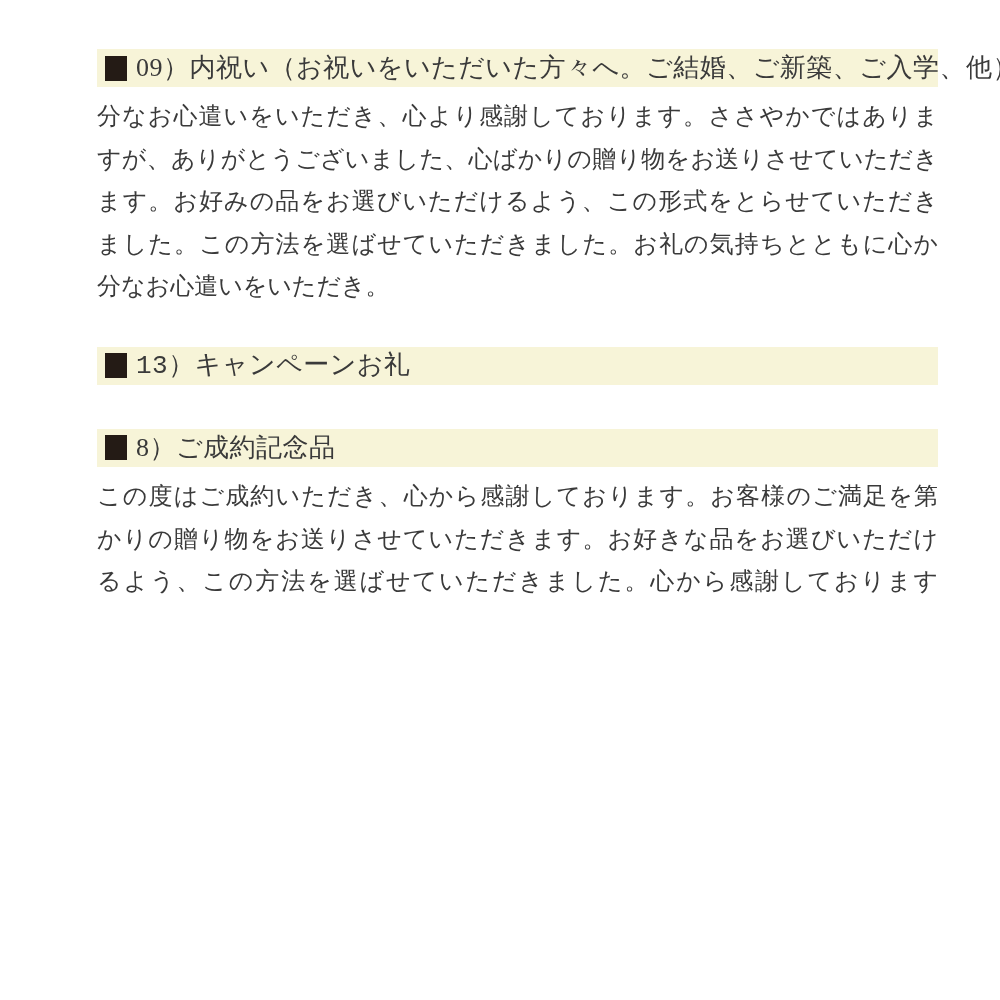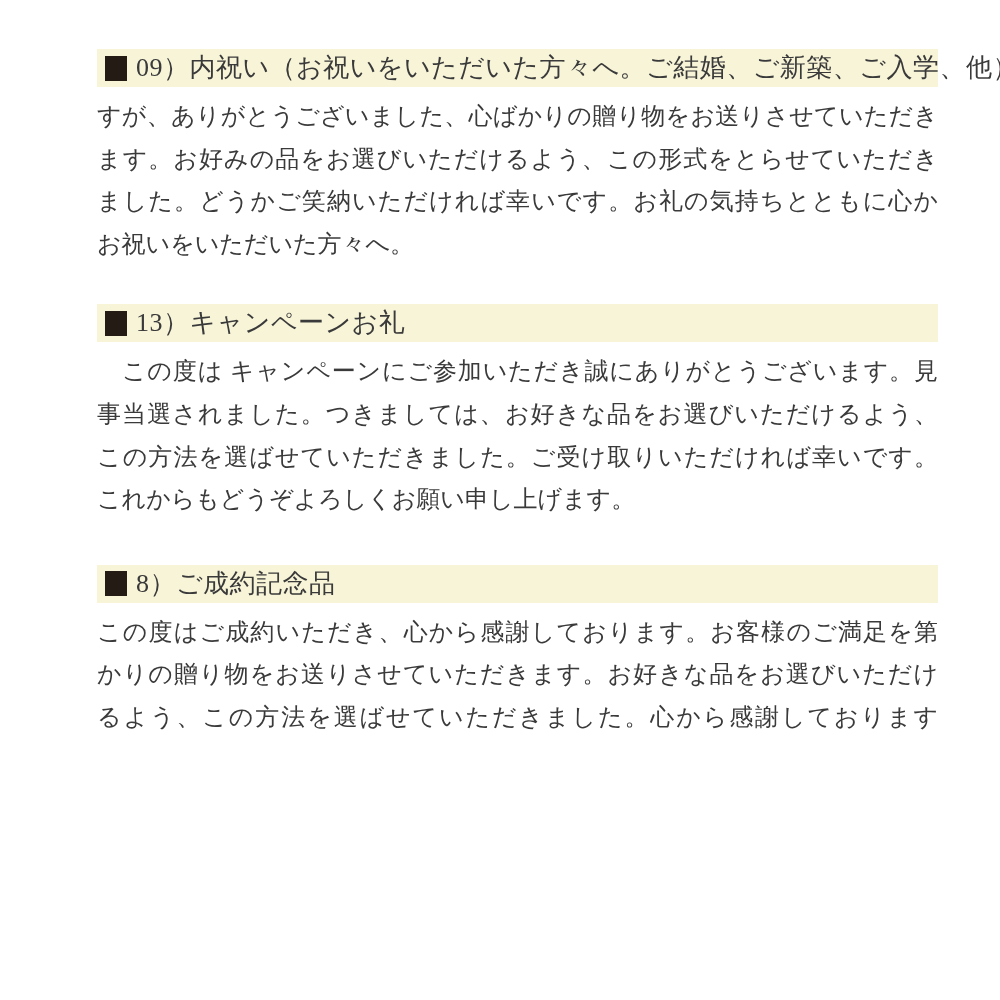--- a/index.html
+++ b/index.html
@@ -16,21 +16,21 @@
     color: var(--text);
   }
   .page{
     position:relative;
     width:1000px; height:1000px;
     padding: 49px 62px 0 97px;
     overflow:hidden;
   }
   .doc{ width:841px; }
   .section{ margin-bottom: 39px; }
-  .section:nth-child(2){ margin-bottom: 44px; }
+  .section:nth-child(2){ margin-bottom: 44px; font-family: Liberation Mono, monospace; }
   .heading{
     display:flex;
     align-items:center;
     height:38px;
     background: var(--band);
     padding-left:8px;
   }
   .bullet{
     flex:0 0 auto;
     width:22px; height:25px;
@@ -61,37 +61,32 @@
 
 <div class="page">
   <div class="doc">
 
     <section class="section">
       <div class="heading">
         <span class="bullet"></span>
         <span class="heading-text">09）内祝い（お祝いをいただいた方々へ。ご結婚、ご新築、ご入学、他）</span>
       </div>
       <div class="body">
+        <div class="line">分なお心遣いをいただき、心より感謝しております。ささやかではありま</div>
         <div class="line">すが、ありがとうございました、心ばかりの贈り物をお送りさせていただき</div>
         <div class="line">ます。お好みの品をお選びいただけるよう、この形式をとらせていただき</div>
-        <div class="line">ました。どうかご笑納いただければ幸いです。お礼の気持ちとともに心か</div>
-        <div class="line line--end">お祝いをいただいた方々へ。</div>
+        <div class="line">ました。この方法を選ばせていただきました。お礼の気持ちとともに心か</div>
+        <div class="line line--end">分なお心遣いをいただき。</div>
       </div>
     </section>
 
     <section class="section">
       <div class="heading">
         <span class="bullet"></span>
         <span class="heading-text">13）キャンペーンお礼</span>
-      </div>
-      <div class="body">
-        <div class="line">　この度は キャンペーンにご参加いただき誠にありがとうございます。見</div>
-        <div class="line">事当選されました。つきましては、お好きな品をお選びいただけるよう、</div>
-        <div class="line">この方法を選ばせていただきました。ご受け取りいただければ幸いです。</div>
-        <div class="line line--end">これからもどうぞよろしくお願い申し上げます。</div>
       </div>
     </section>
 
     <section class="section">
       <div class="heading">
         <span class="bullet"></span>
         <span class="heading-text">8）ご成約記念品</span>
       </div>
       <div class="body">
         <div class="line">この度はご成約いただき、心から感謝しております。お客様のご満足を第</div>

